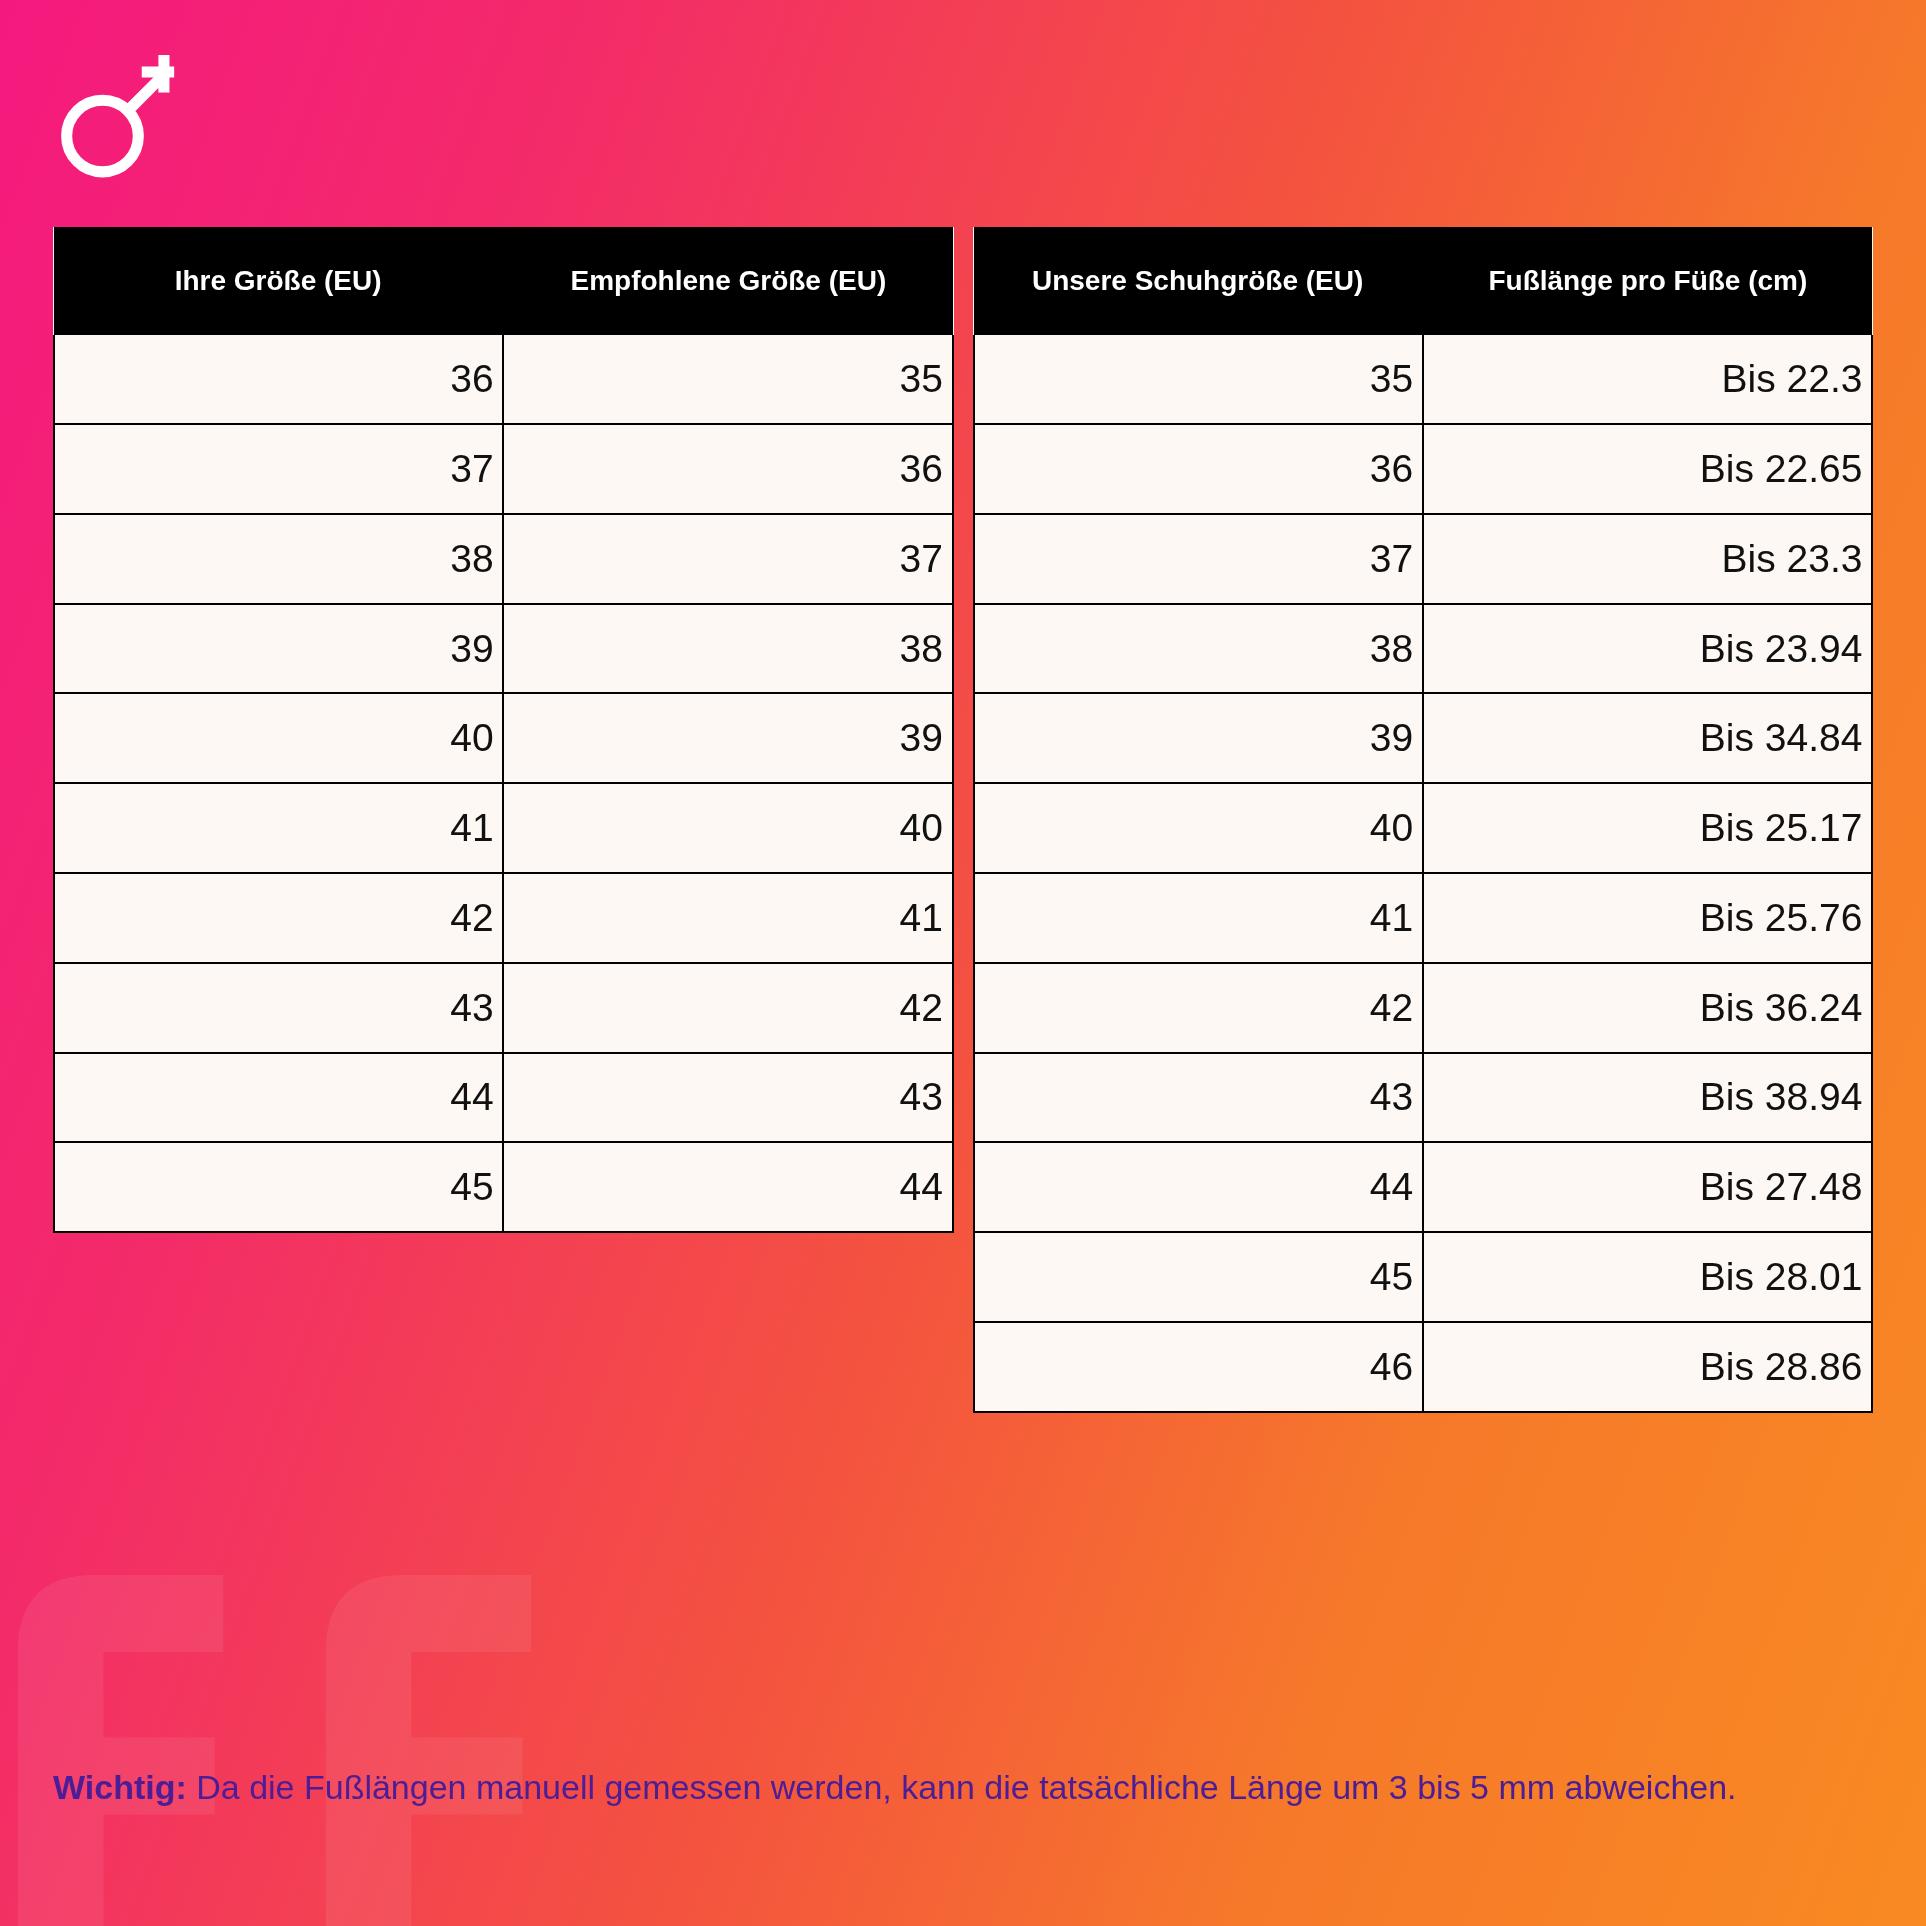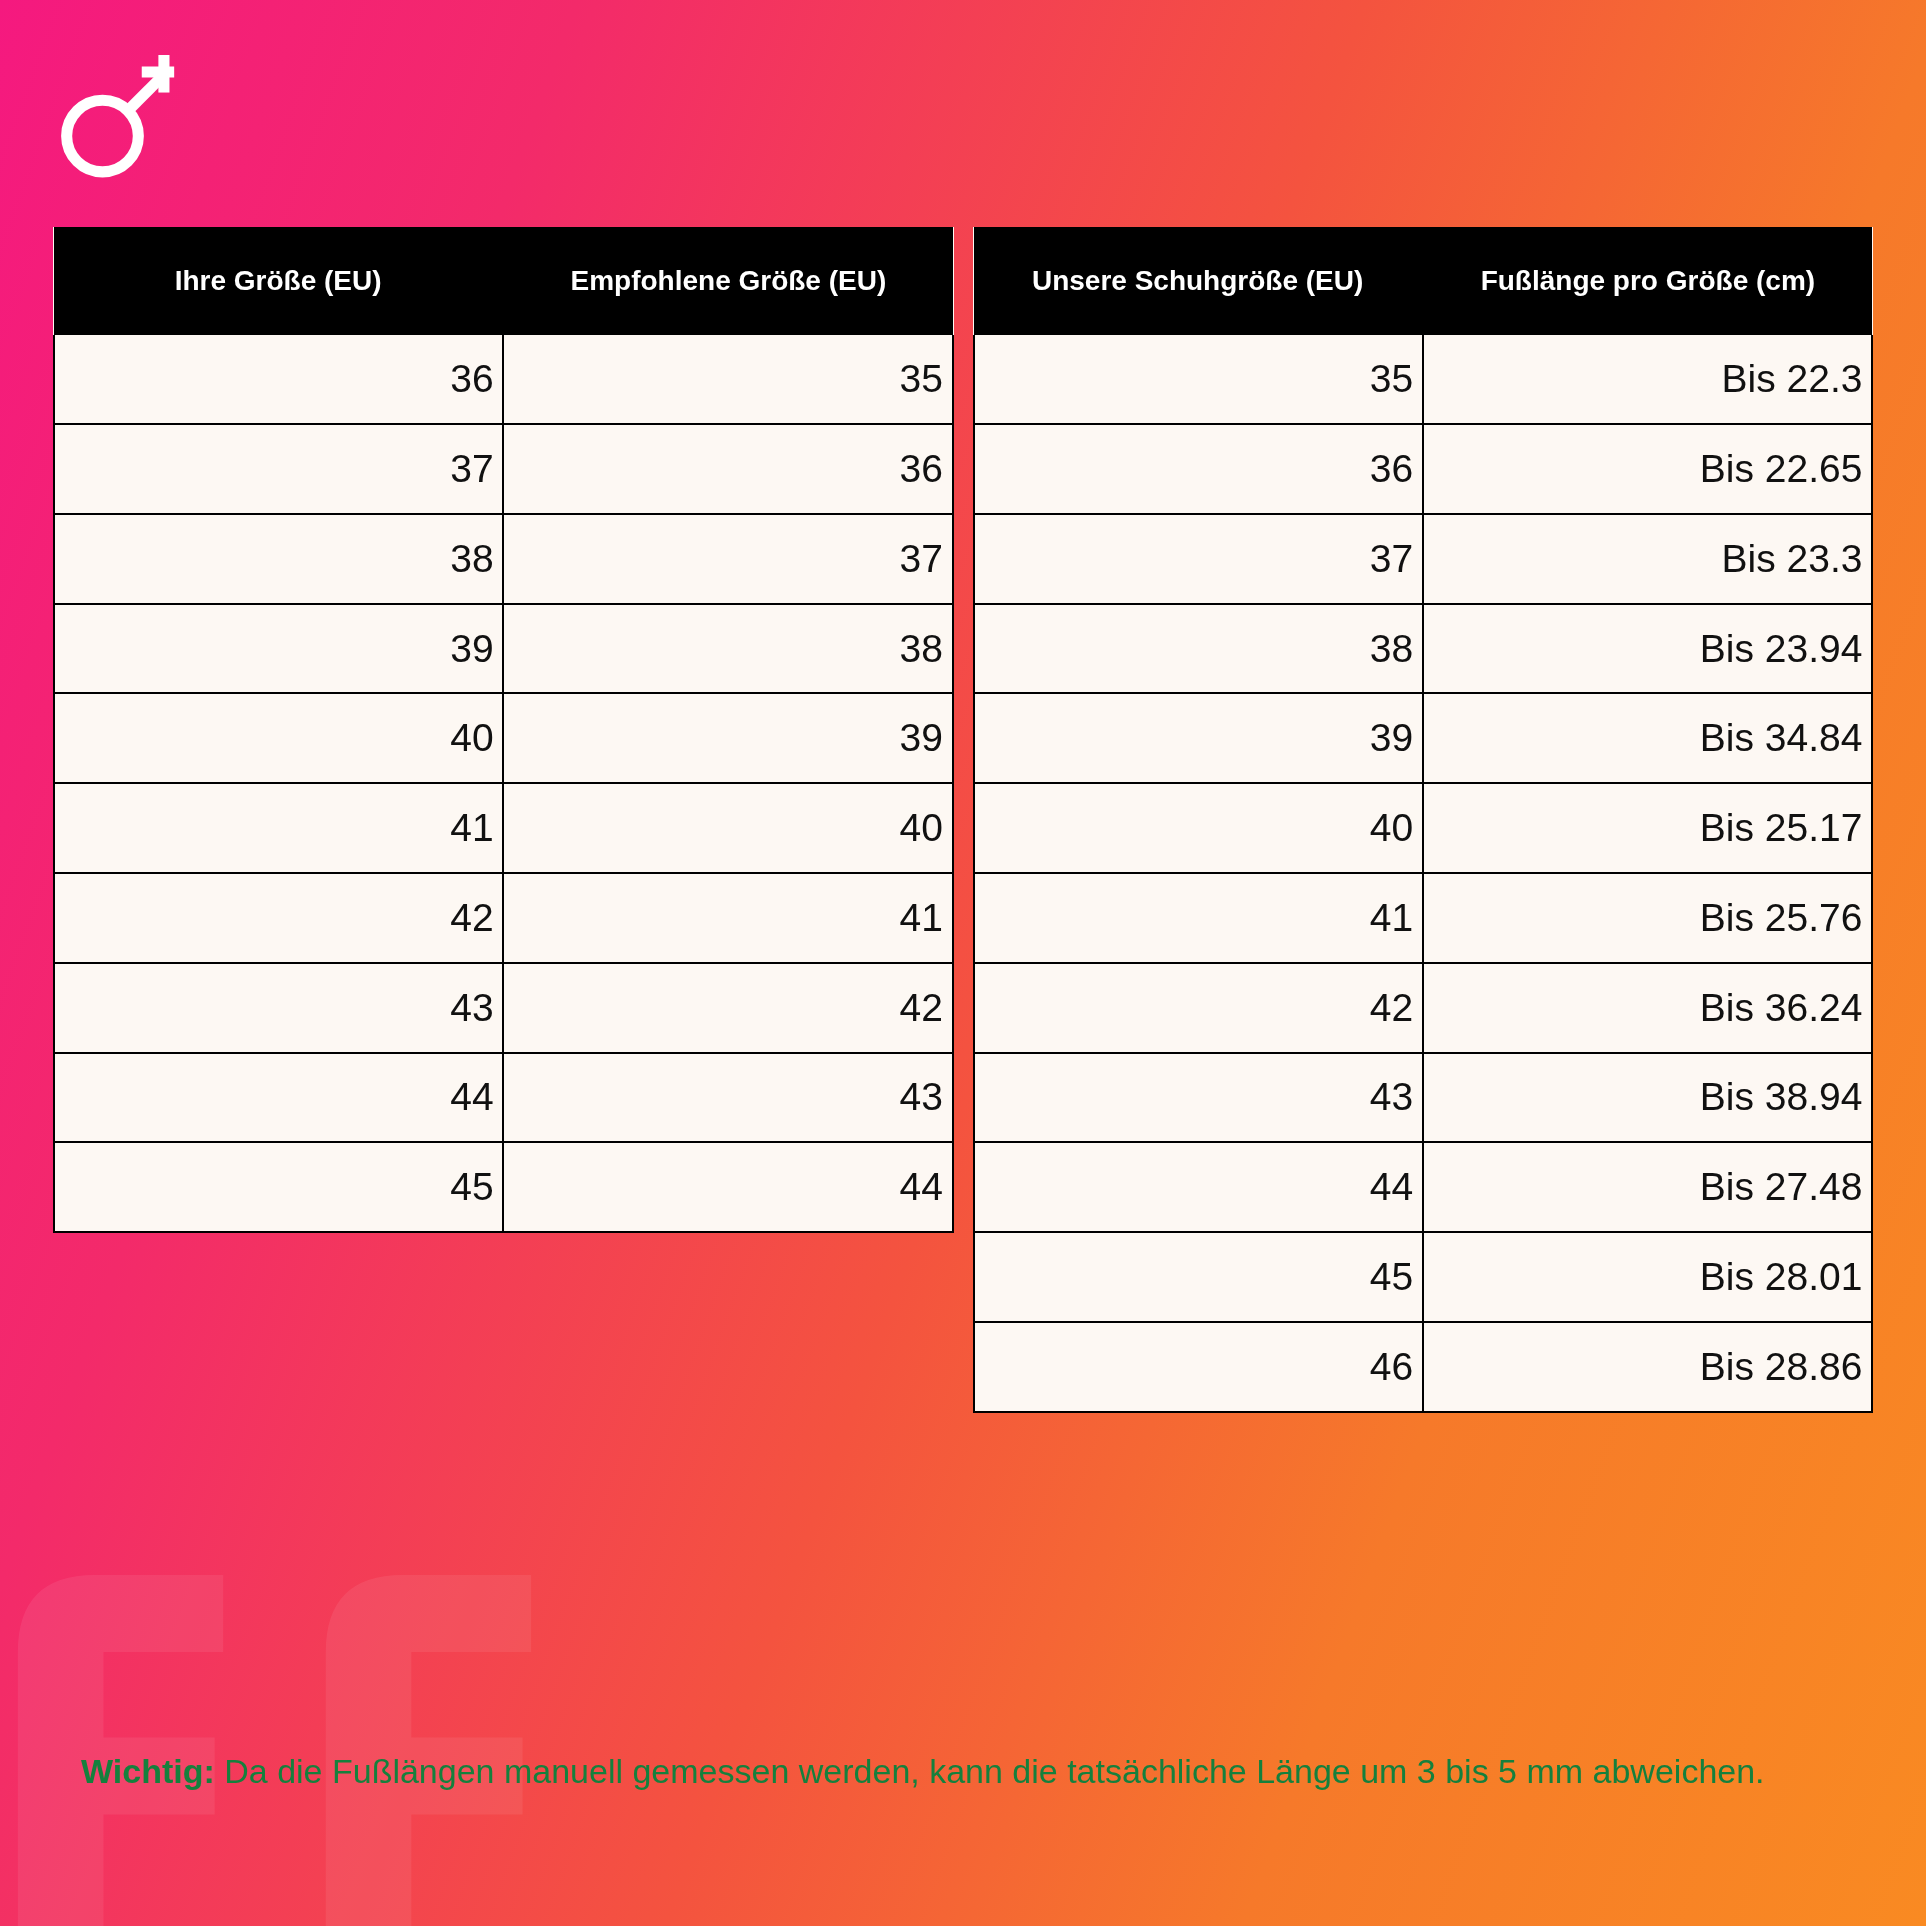--- a/index.html
+++ b/index.html
@@ -116,25 +116,24 @@
   }
   tbody td:last-child {
     border-right: 2.6px solid #000000;
   }
 
   
   .footnote {
     position: absolute;
     left: 53px;
     right: 53px;
-    bottom: 97px;
+    bottom: 81px;
     font-size: 34px;
     line-height: 1.35;
-    color: #15803d;
-    margin-left: 28px;
+    color: #4c1d95;
   }
   .footnote b { font-weight: bold; }
 </style>
 </head>
 <body>
 
 <div class="page">
 
   <svg class="watermark" viewBox="0 0 1100 560" xmlns="http://www.w3.org/2000/svg">
     <path d="M60 560 L60 180 Q60 90 150 90 L300 90 L300 180 L160 180 L160 280 L290 280 L290 370 L160 370 L160 560 Z" fill="#ffffff"></path>
@@ -207,21 +206,21 @@
           </tr>
         </tbody>
       </table>
     </div>
 
     <div class="table-wrap">
       <table>
         <thead>
           <tr>
             <th>Unsere Schuhgröße (EU)</th>
-            <th>Fußlänge pro Größe (cm)</th>
+            <th>Fußlänge pro Füße (cm)</th>
           </tr>
         </thead>
         <tbody>
           <tr>
             <td>35</td>
             <td>Bis 22.3</td>
           </tr>
           <tr>
             <td>36</td>
             <td>Bis 22.65</td>

